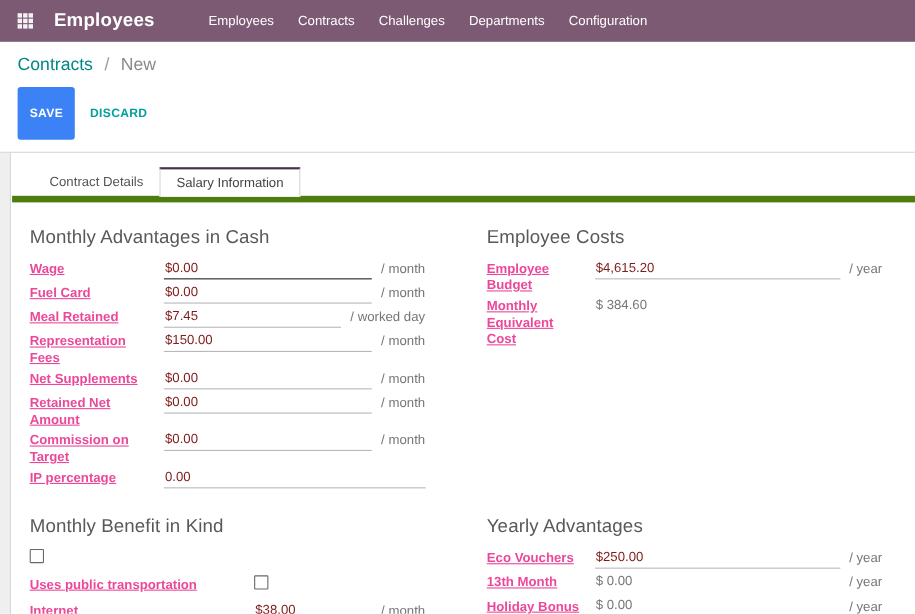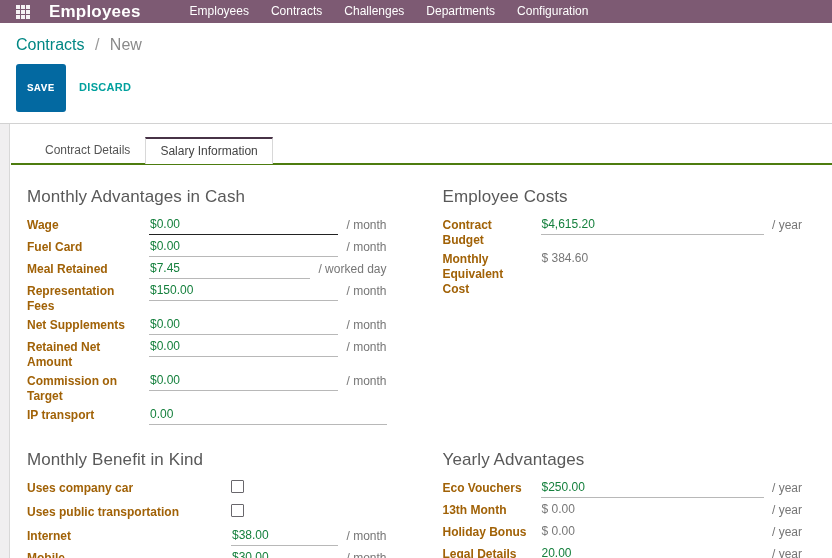--- a/index.html
+++ b/index.html
@@ -5,21 +5,21 @@
   * { box-sizing: border-box; margin: 0; padding: 0; }
   html, body { width: 832px; height: 558px; overflow: hidden; }
   body {
     font-family: "Liberation Sans", sans-serif;
     background: #ffffff;
     color: #333;
   }
 
   
   .topbar {
-    height: 23px;
+    height: 38px;
     background: #7d5a73;
     display: flex;
     align-items: center;
     padding: 0 16px;
     color: #fff;
   }
   .apps-icon {
     width: 14px; height: 14px;
     display: grid;
     grid-template-columns: repeat(3, 4px);
@@ -48,23 +48,23 @@
 
   
   .breadcrumb { padding: 13px 16px 1px; font-size: 16px; }
   .bc-link { color: #008784; cursor: pointer; }
   .bc-sep { color: #9a9a9a; margin: 0 6px; }
   .bc-cur { color: #8a8a8a; }
 
   
   .actions { padding: 9px 16px 11px; border-bottom: 1px solid #d2d2d2; }
   .btn-save {
-    background: #0369a1; color: #fff;
+    background: #3b82f6; color: #fff;
     border: none; border-radius: 3px;
-    font-family: Liberation Mono, monospace;
+    font-family: Liberation Sans, sans-serif;
     font-size: 11px; font-weight: bold;
     letter-spacing: .3px;
     padding: 18px 11px;
     cursor: pointer;
   }
   .btn-discard {
     background: none; border: none;
     color: #00a09d;
     font-family: inherit;
     font-size: 11px; font-weight: bold;
@@ -80,21 +80,21 @@
     position: absolute; left: 0; top: 0; bottom: 3px; width: 10px;
     background: #f0eff0; border-right: 1px solid #d8d8d8;
   }
   .sheet { margin-left: 11px; height: 100%; background: #fff; }
 
   
   .tabs {
     display: flex;
     align-items: flex-end;
     padding: 12px 0 0 19px;
-    border-bottom: 2px solid #4d7c0f;
+    border-bottom: 6px solid #4d7c0f;
   }
   .tab {
     font-size: 12px;
     color: #555;
     padding: 5px 14px 6px;
     border: 1px solid transparent;
     border-top: 2px solid transparent;
     border-bottom: none;
     cursor: pointer;
     white-space: nowrap;
@@ -130,28 +130,29 @@
     font-size: 12px;
     line-height: 15px;
     min-height: 20px;
     margin-bottom: 2px;
   }
   .lbl {
     flex: 0 0 var(--lw, 120px);
     padding-right: 10px;
     padding-top: 2px;
     font-weight: bold;
-    color: #a16207;
+    color: #ec4899;
+    text-decoration: underline;
   }
   .val {
     flex: 1;
     min-height: 15px;
     padding: 1px 1px 2px;
     border-bottom: 1px solid #b8b8b8;
-    color: #15803d;
+    color: #7f1d1d;
     cursor: text;
   }
   .val.focus { border-bottom-color: #222; }
   .val.readonly { border-bottom: none; color: #777; cursor: default; }
   .suffix {
     margin-left: 8px;
     padding-top: 2px;
     color: #767676;
     white-space: nowrap;
   }
@@ -244,42 +245,41 @@
           <span class="lbl">Retained Net Amount</span>
           <span class="val">$0.00</span>
           <span class="suffix">/ month</span>
         </div>
         <div class="row">
           <span class="lbl">Commission on Target</span>
           <span class="val">$0.00</span>
           <span class="suffix">/ month</span>
         </div>
         <div class="row">
-          <span class="lbl">IP transport</span>
+          <span class="lbl">IP percentage</span>
           <span class="val">0.00</span>
         </div>
       </section>
 
       <section class="group" style="--lw:98px">
         <h2>Employee Costs</h2>
         <div class="row">
-          <span class="lbl">Contract Budget</span>
+          <span class="lbl">Employee Budget</span>
           <span class="val">$4,615.20</span>
           <span class="suffix">/ year</span>
         </div>
         <div class="row">
           <span class="lbl">Monthly Equivalent Cost</span>
           <span class="val readonly">$ 384.60</span>
         </div>
       </section>
 
       <section class="group" style="--lw:204px">
         <h2>Monthly Benefit in Kind</h2>
         <div class="row cbrow">
-          <span class="lbl">Uses company car</span>
           <span class="cb"></span>
         </div>
         <div class="row cbrow">
           <span class="lbl">Uses public transportation</span>
           <span class="cb"></span>
         </div>
         <div class="row">
           <span class="lbl">Internet</span>
           <span class="val">$38.00</span>
           <span class="suffix">/ month</span>

